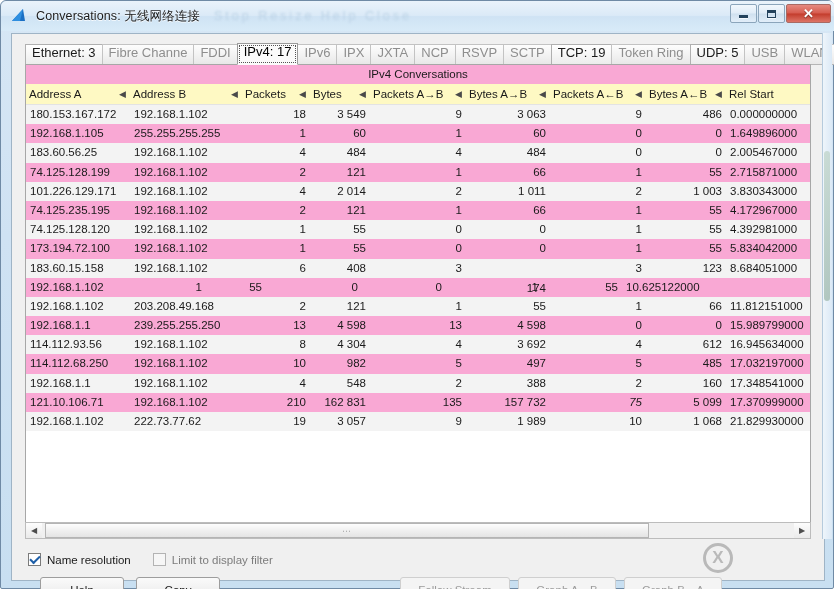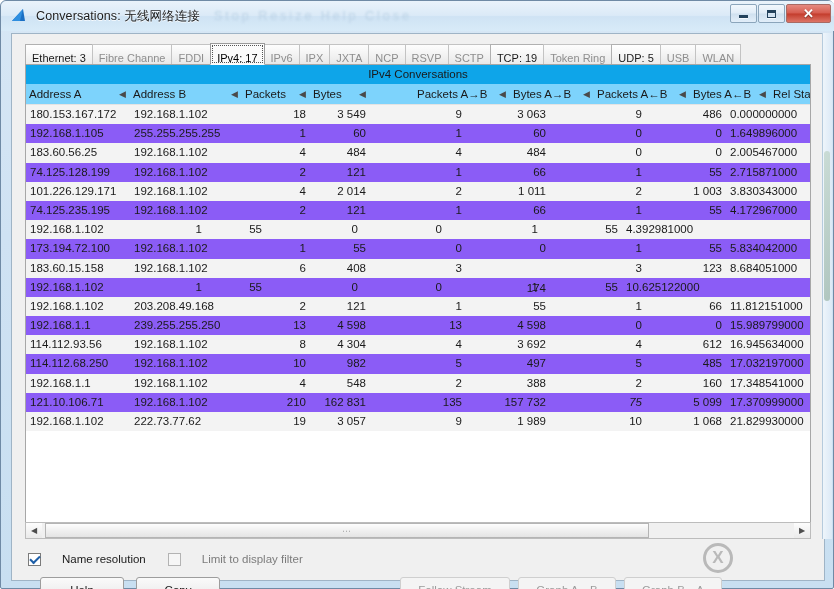--- a/index.html
+++ b/index.html
@@ -107,22 +107,22 @@
     position: absolute;
     left: 13px; top: 9px;
     width: 786px; height: 22px;
     display: flex;
     align-items: flex-end;
   }
   .tab {
     height: 21px;
     box-sizing: border-box;
     padding: 0 6px;
-    display: flex; align-items: flex-end;
-    font-size: 11px;
+    display: flex; align-items: flex-start;
+    font-size: 13px;
     color: #8e8e8e;
     background: linear-gradient(to bottom, #fdfdfd 0%, #f2f2f2 55%, #e8e8e8 100%);
     border: 1px solid #c3c3c3;
     border-bottom: 1px solid #b5b5b5;
     margin-right: -1px;
     white-space: nowrap;
   }
   .tab.enabled {
     color: #1a1a1a;
     background: linear-gradient(to bottom, #ffffff 0%, #f5f5f5 55%, #ececec 100%);
@@ -149,28 +149,28 @@
     background: #ffffff;
     border: 1px solid #a7a7a7;
     overflow: hidden;
   }
   #table-caption {
     height: 19px;
     line-height: 19px;
     text-align: center;
     font-size: 11.5px;
     color: #1a1a1a;
-    background: #0ea5e9;
+    background: #f9a8d4;
   }
 
   
   #header-row {
     display: flex;
     height: 20px;
-    background: #7dd3fc;
+    background: #fef9c3;
     border-bottom: 1px solid #e3e3e3;
     font-size: 11.5px;
     color: #1a1a1a;
     position: relative;
   }
   .hcell {
     box-sizing: border-box;
     display: flex;
     align-items: center;
     height: 20px;
@@ -184,21 +184,21 @@
     margin-left: auto;
     font-size: 9px;
     color: #4a4a4a;
     padding-left: 6px;
     padding-right: 1px;
   }
 
   
   #rows {
     position: relative;
-    background: #8b5cf6;
+    background: #f9a8d4;
   }
   .row {
     display: flex;
     height: 19.2px;
     font-size: 11.5px;
     color: #1a1a1a;
   }
   .row.alt { background: #f3f3f3; }
   .cell {
     box-sizing: border-box;
@@ -268,21 +268,21 @@
   
   #options-row {
     position: absolute;
     left: 16px; top: 519px;
     display: flex;
     align-items: center;
     gap: 22px;
     font-size: 11.5px;
     color: #1a1a1a;
   }
-  .chk-wrap { display: flex; align-items: flex-start; gap: 21px; }
+  .chk-wrap { display: flex; align-items: center; gap: 6px; }
   .chkbox {
     width: 13px; height: 13px;
     box-sizing: border-box;
     background: #ffffff;
     border: 1px solid #7b7b7b;
     display: flex; align-items: center; justify-content: center;
     position: relative;
   }
   .chkbox.off { border-color: #b3b3b3; background: #f6f6f6; }
   .chkbox .tick {
@@ -456,21 +456,21 @@
             <span class="hsort">◀</span>
           </div>
           <div class="hcell" style="width: 68px; flex: 0 0 68px;">
             <span class="hlabel">Packets</span>
             <span class="hsort">◀</span>
           </div>
           <div class="hcell" style="width: 60px; flex: 0 0 60px;">
             <span class="hlabel">Bytes</span>
             <span class="hsort">◀</span>
           </div>
-          <div class="hcell" style="width: 96px; flex: 0 0 96px; margin-left: 44px;">
+          <div class="hcell" style="width: 96px; flex: 0 0 96px;">
             <span class="hlabel">Packets A→B</span>
             <span class="hsort">◀</span>
           </div>
           <div class="hcell" style="width: 84px; flex: 0 0 84px;">
             <span class="hlabel">Bytes A→B</span>
             <span class="hsort">◀</span>
           </div>
           <div class="hcell" style="width: 96px; flex: 0 0 96px;">
             <span class="hlabel">Packets A←B</span>
             <span class="hsort">◀</span>
@@ -545,20 +545,21 @@
             <div class="cell txt" style="width: 112px; flex: 0 0 112px;">192.168.1.102</div>
             <div class="cell num" style="width: 68px; flex: 0 0 68px;">2</div>
             <div class="cell num" style="width: 60px; flex: 0 0 60px;">121</div>
             <div class="cell num" style="width: 96px; flex: 0 0 96px;">1</div>
             <div class="cell num" style="width: 84px; flex: 0 0 84px;">66</div>
             <div class="cell num" style="width: 96px; flex: 0 0 96px;">1</div>
             <div class="cell num" style="width: 80px; flex: 0 0 80px;">55</div>
             <div class="cell txt" style="width: 100px; flex: 0 0 100px;">4.172967000</div>
           </div>
           <div class="row alt">
+            <div class="cell txt" style="width: 104px; flex: 0 0 104px;">74.125.128.120</div>
             <div class="cell txt" style="width: 112px; flex: 0 0 112px;">192.168.1.102</div>
             <div class="cell num" style="width: 68px; flex: 0 0 68px;">1</div>
             <div class="cell num" style="width: 60px; flex: 0 0 60px;">55</div>
             <div class="cell num" style="width: 96px; flex: 0 0 96px;">0</div>
             <div class="cell num" style="width: 84px; flex: 0 0 84px;">0</div>
             <div class="cell num" style="width: 96px; flex: 0 0 96px;">1</div>
             <div class="cell num" style="width: 80px; flex: 0 0 80px;">55</div>
             <div class="cell txt" style="width: 100px; flex: 0 0 100px;">4.392981000</div>
           </div>
           <div class="row">

